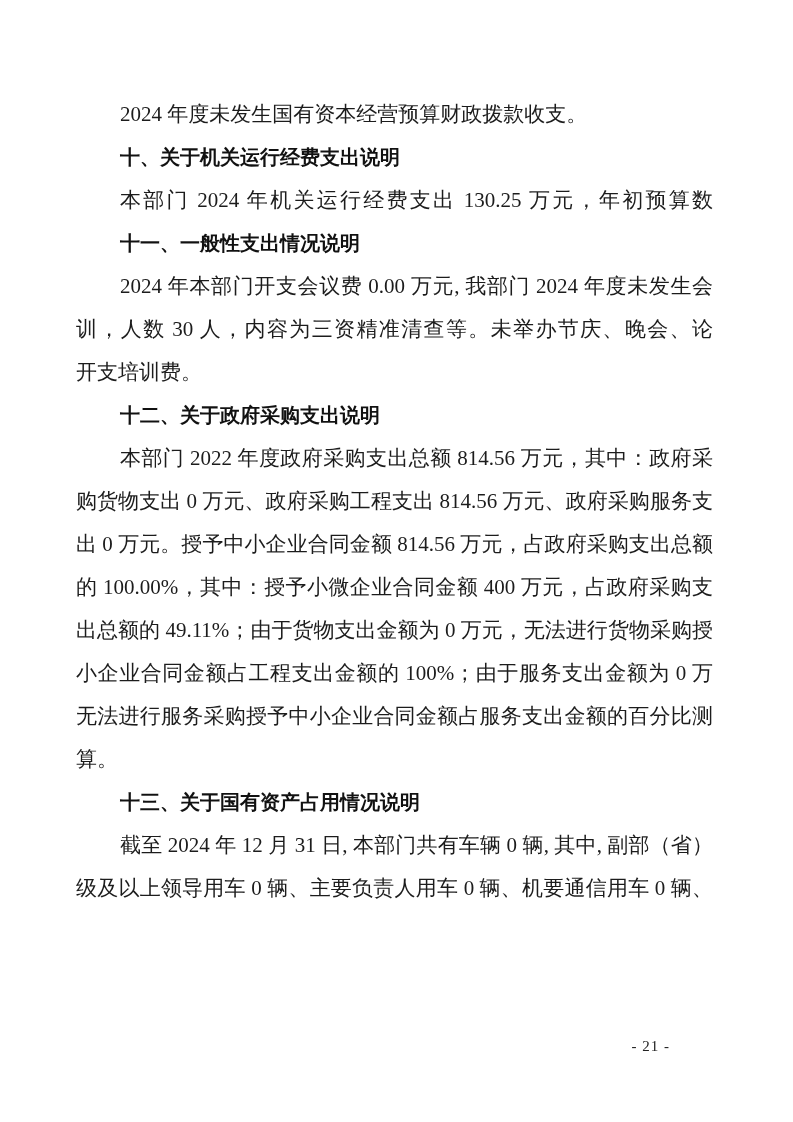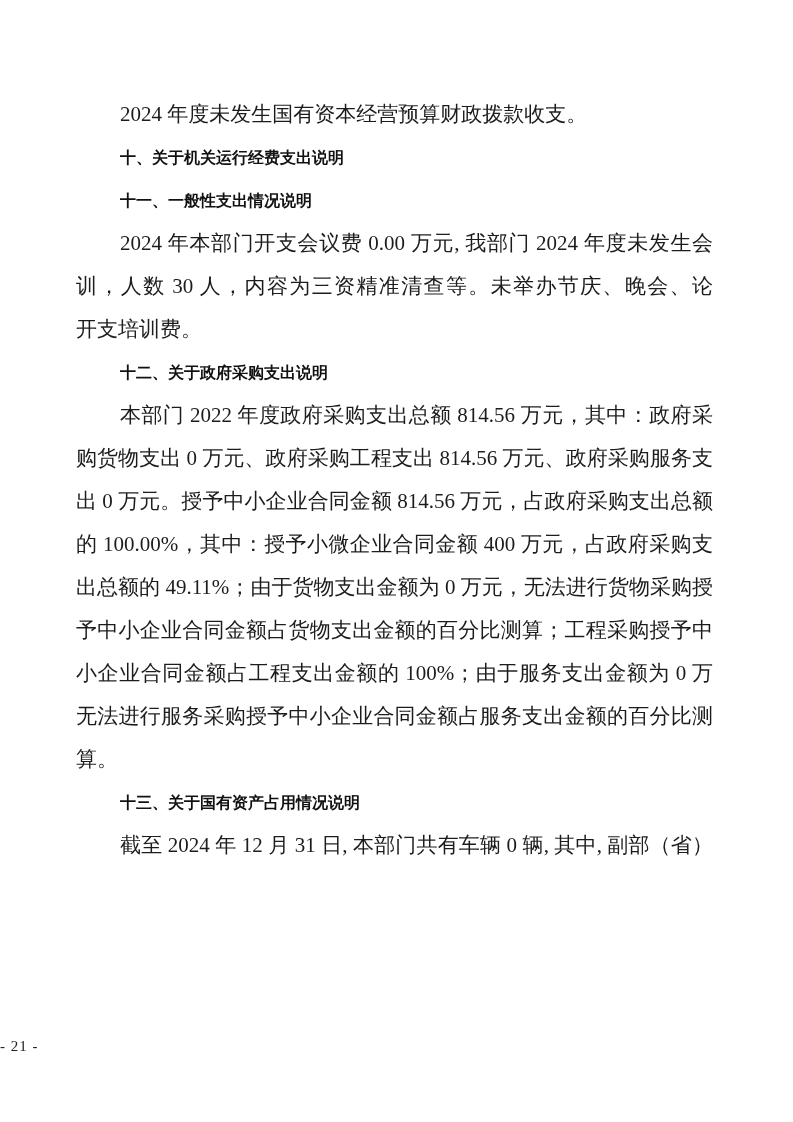--- a/index.html
+++ b/index.html
@@ -29,54 +29,55 @@
     text-align: left;
   }
   .line.indent { text-indent: 44px; }
   .line.just {
     text-align: justify;
     text-align-last: justify;
   }
   .line.heading {
     font-family: "Liberation Sans", "DejaVu Sans", sans-serif;
     font-weight: 700;
-    font-size: 16px;
+    font-size: 20px;
     color: #111111;
     text-align: left;
     text-align-last: left;
   }
   .footer {
     position: absolute;
     left: 0; top: 1036px;
     width: 100%;
-    text-align: left;
+    text-align: right;
     font-size: 15px;
     line-height: 20px;
     color: #222222;
     letter-spacing: 1px;
   }
 </style>
 </head>
 <body>
 
 <div class="page">
   <div class="content" id="doc-content">
       <div class="line body indent">2024 年度未发生国有资本经营预算财政拨款收支。</div>
       <div class="line heading indent">十、关于机关运行经费支出说明</div>
+      <div class="line body indent just">本部门 2024 年机关运行经费支出 130.25 万元，年初预算数</div>
       <div class="line heading indent">十一、一般性支出情况说明</div>
       <div class="line body indent just">2024 年本部门开支会议费 0.00 万元, 我部门 2024 年度未发生会</div>
       <div class="line body just">训，人数 30 人，内容为三资精准清查等。未举办节庆、晚会、论坛、</div>
       <div class="line body">开支培训费。</div>
       <div class="line heading indent">十二、关于政府采购支出说明</div>
       <div class="line body indent just">本部门 2022 年度政府采购支出总额 814.56 万元，其中：政府采</div>
       <div class="line body just">购货物支出 0 万元、政府采购工程支出 814.56 万元、政府采购服务支</div>
       <div class="line body just">出 0 万元。授予中小企业合同金额 814.56 万元，占政府采购支出总额</div>
       <div class="line body just">的 100.00%，其中：授予小微企业合同金额 400 万元，占政府采购支</div>
       <div class="line body just">出总额的 49.11%；由于货物支出金额为 0 万元，无法进行货物采购授</div>
-      <div class="line body just">予中小企业合同金额占货物支出金额的百分比测算；工程采购授予中</div>
       <div class="line body just">小企业合同金额占工程支出金额的 100%；由于服务支出金额为 0 万元，</div>
       <div class="line body just">无法进行服务采购授予中小企业合同金额占服务支出金额的百分比测</div>
       <div class="line body">算。</div>
       <div class="line heading indent">十三、关于国有资产占用情况说明</div>
       <div class="line body indent just">截至 2024 年 12 月 31 日, 本部门共有车辆 0 辆, 其中, 副部（省）</div>
+      <div class="line body just">级及以上领导用车 0 辆、主要负责人用车 0 辆、机要通信用车 0 辆、</div>
     </div>
   <div class="footer">- 21 -</div>
 </div>
 
 </body></html>

